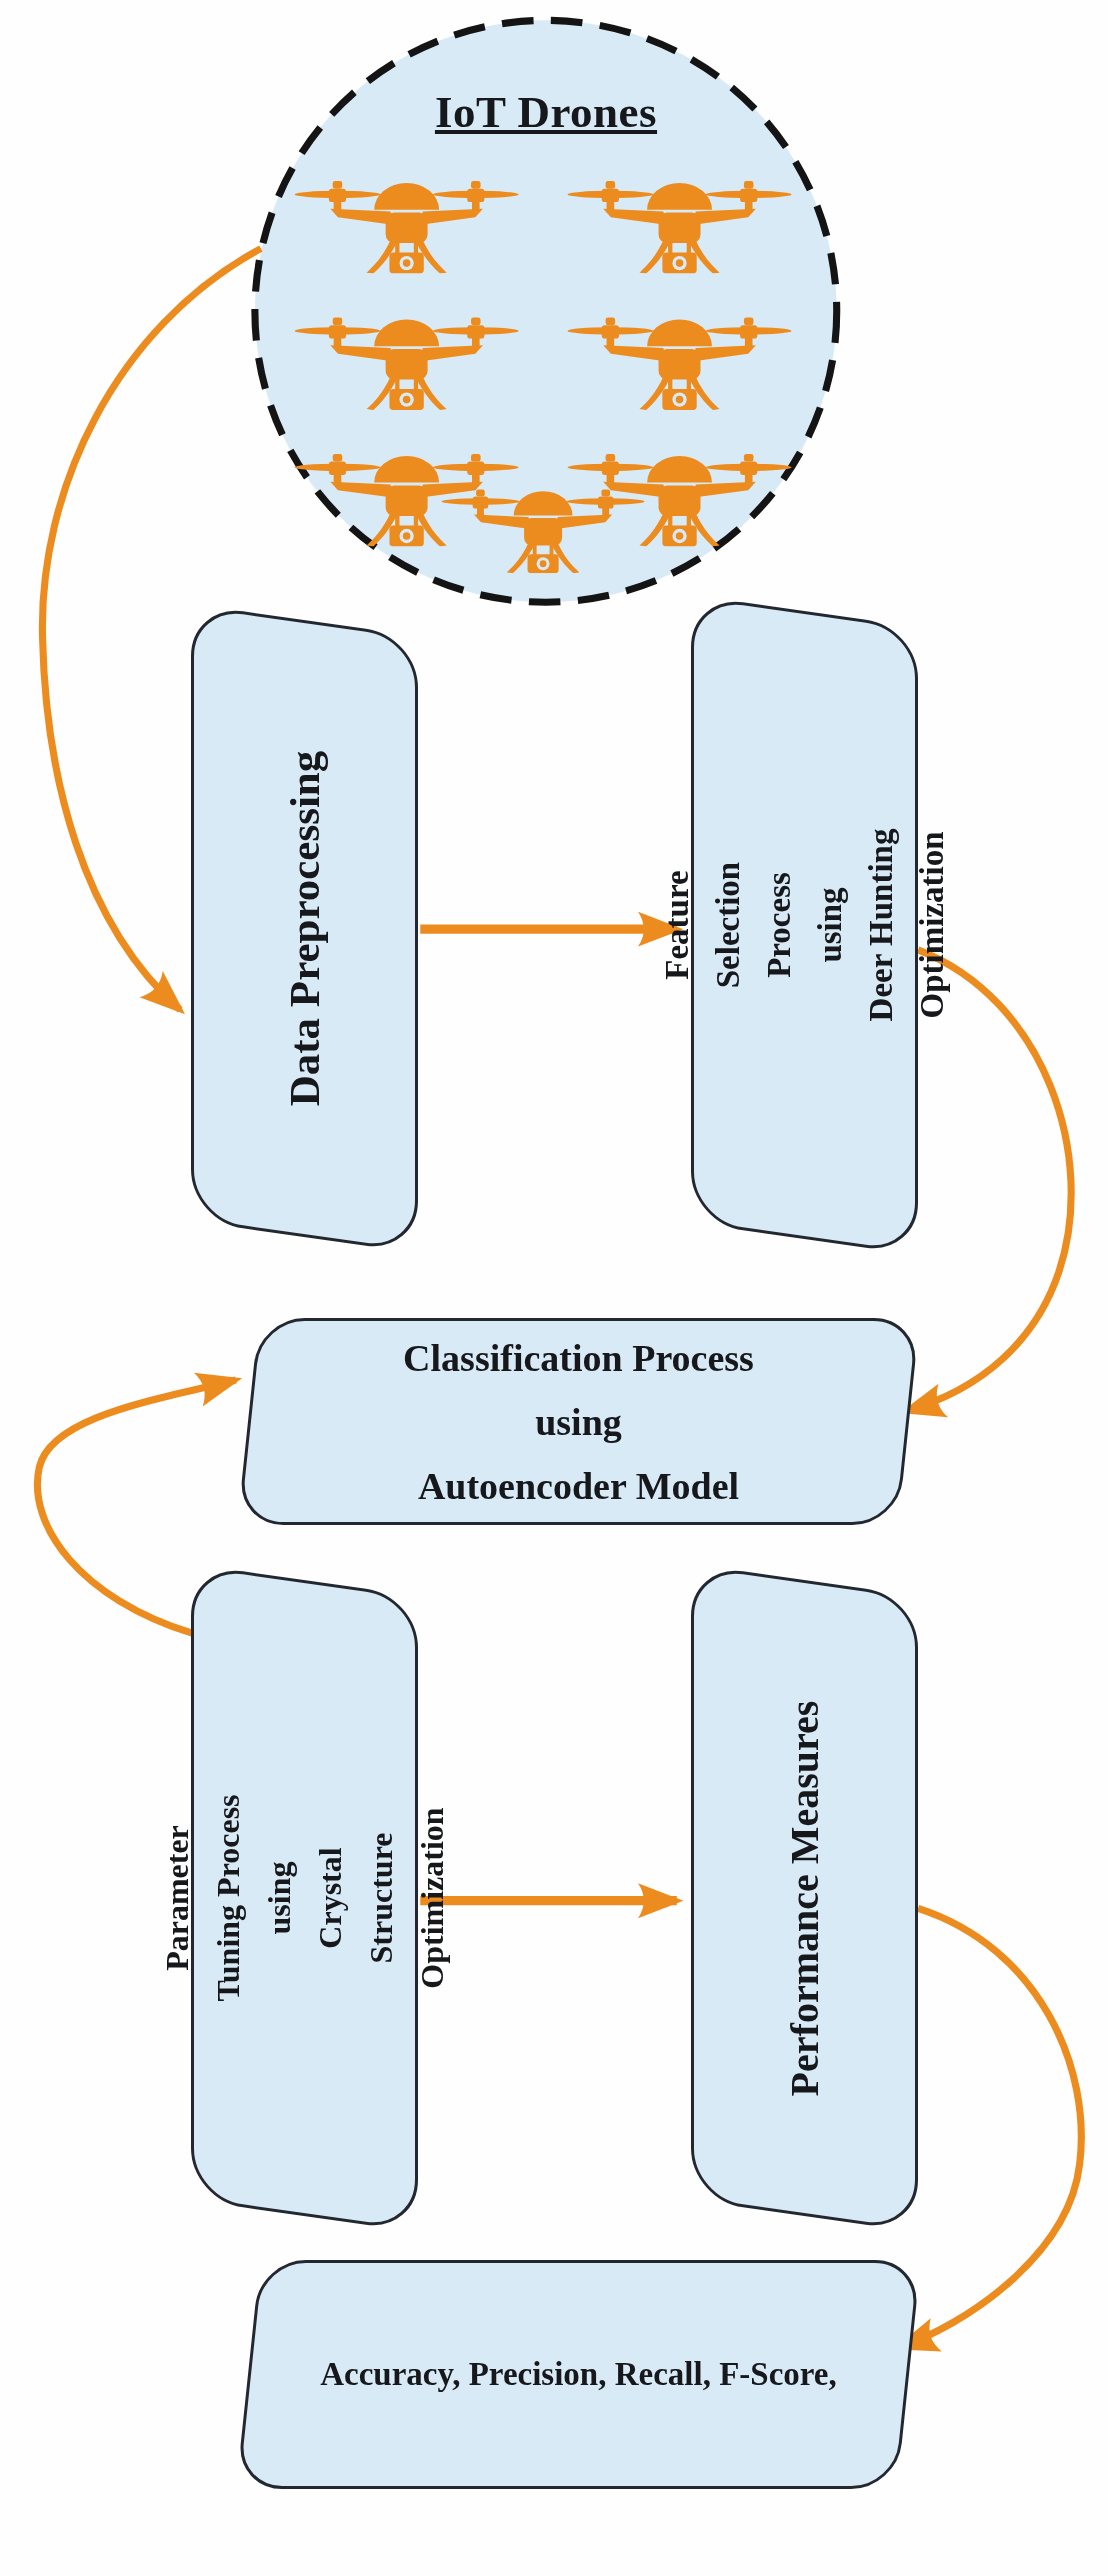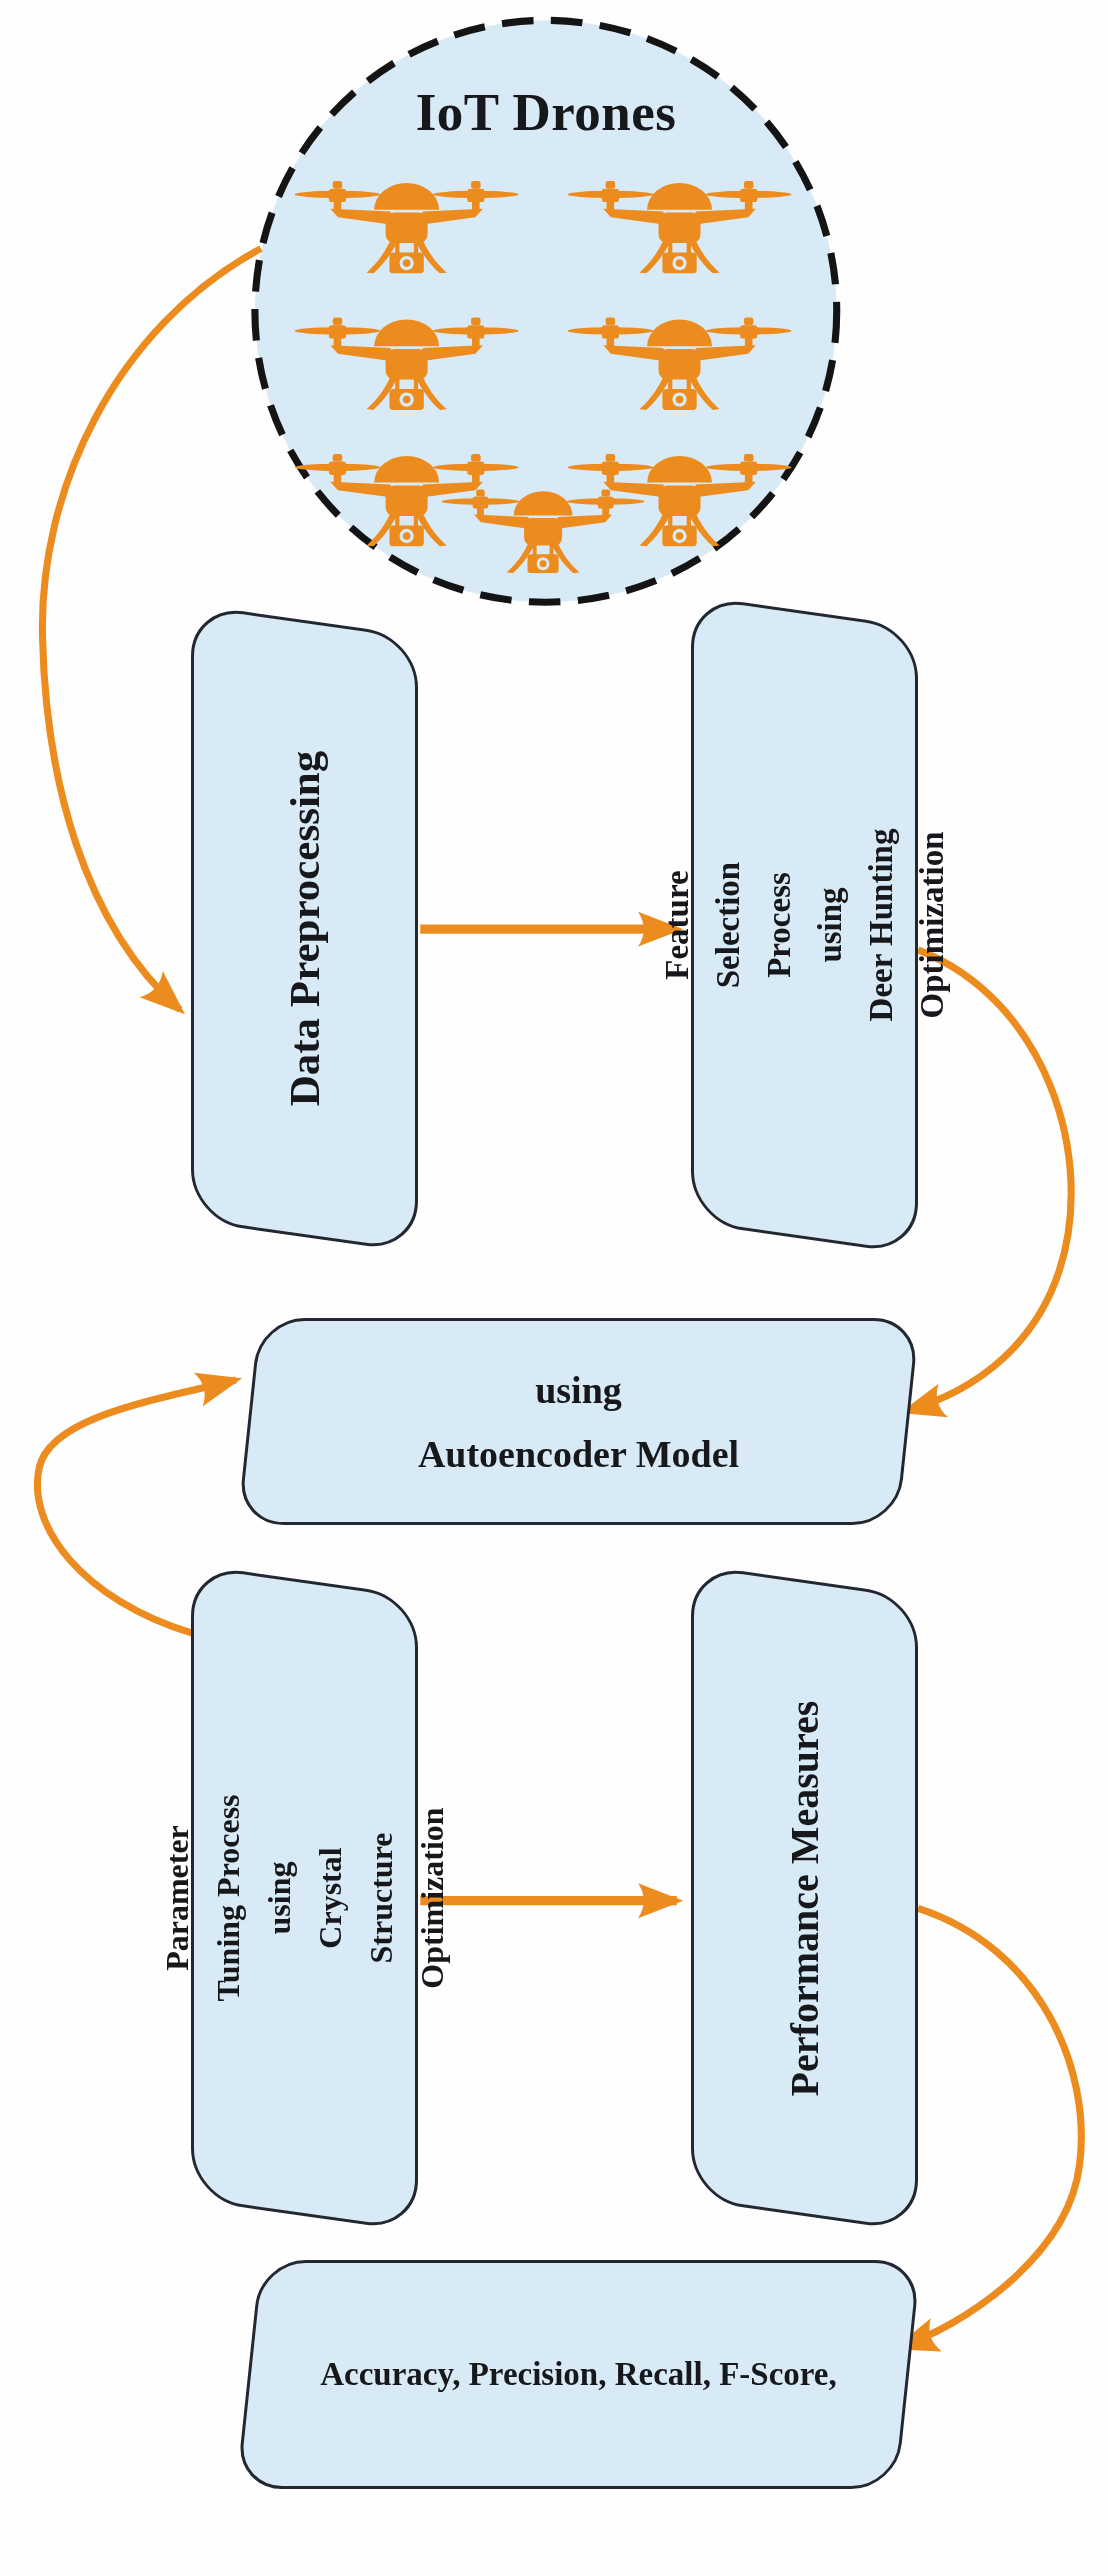--- a/index.html
+++ b/index.html
@@ -34,21 +34,21 @@
   .label{
     position:absolute;
     display:flex;align-items:center;justify-content:center;
     text-align:center;
     font-weight:700;
     pointer-events:none;
   }
   .rot{transform:rotate(-90deg);white-space:nowrap;}
   .rotblock{transform:rotate(-90deg);width:590px;text-align:center;}
 
-  #lbl-title{left:276px;top:76px;width:540px;height:71px;font-size:53px;letter-spacing:0.5px;}
+  #lbl-title{left:276px;top:76px;width:540px;height:71px;font-size:45px;letter-spacing:0.5px;text-decoration:underline;}
   #lbl-preprocessing{left:191px;top:620px;width:227px;height:617px;font-size:43px;}
   #lbl-feature{left:691px;top:611px;width:227px;height:628px;font-size:33px;}
   #lbl-feature .rotblock{line-height:51px;}
   #lbl-classify{left:248px;top:1318px;width:661px;height:207px;font-size:38px;line-height:64px;flex-direction:column;}
   #lbl-tuning{left:191px;top:1580px;width:227px;height:636px;font-size:32px;}
   #lbl-tuning .rotblock{line-height:51px;}
   #lbl-performance{left:691px;top:1580px;width:227px;height:636px;font-size:40px;}
   #lbl-metrics{left:248px;top:2260px;width:661px;height:229px;font-size:33px;line-height:101px;flex-direction:column;gap:6px;}
 </style>
 </head>
@@ -129,20 +129,21 @@
 
   <div class="label" id="lbl-feature">
     <div class="rotblock">
       <div>Feature Selection Process</div>
       <div>using</div>
       <div>Deer Hunting Optimization</div>
     </div>
   </div>
 
   <div class="label" id="lbl-classify">
+    <div>Classification Process</div>
     <div>using</div>
     <div>Autoencoder Model</div>
   </div>
 
   <div class="label" id="lbl-tuning">
     <div class="rotblock">
       <div>Parameter Tuning Process</div>
       <div>using</div>
       <div>Crystal Structure Optimization</div>
     </div>

